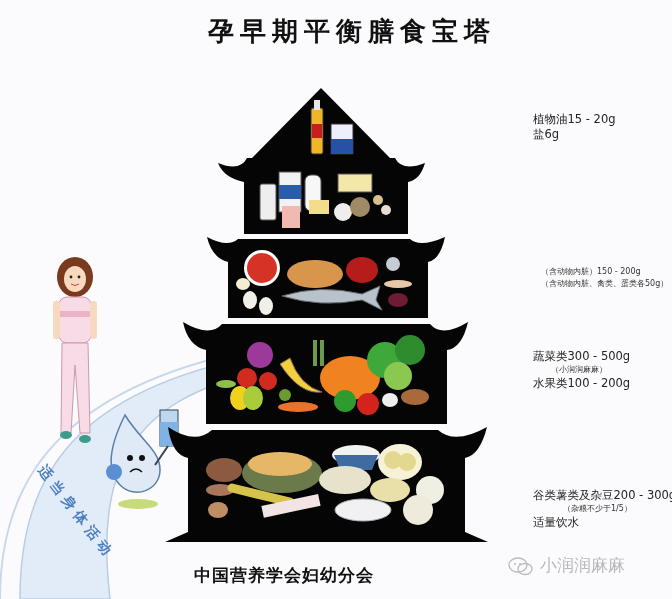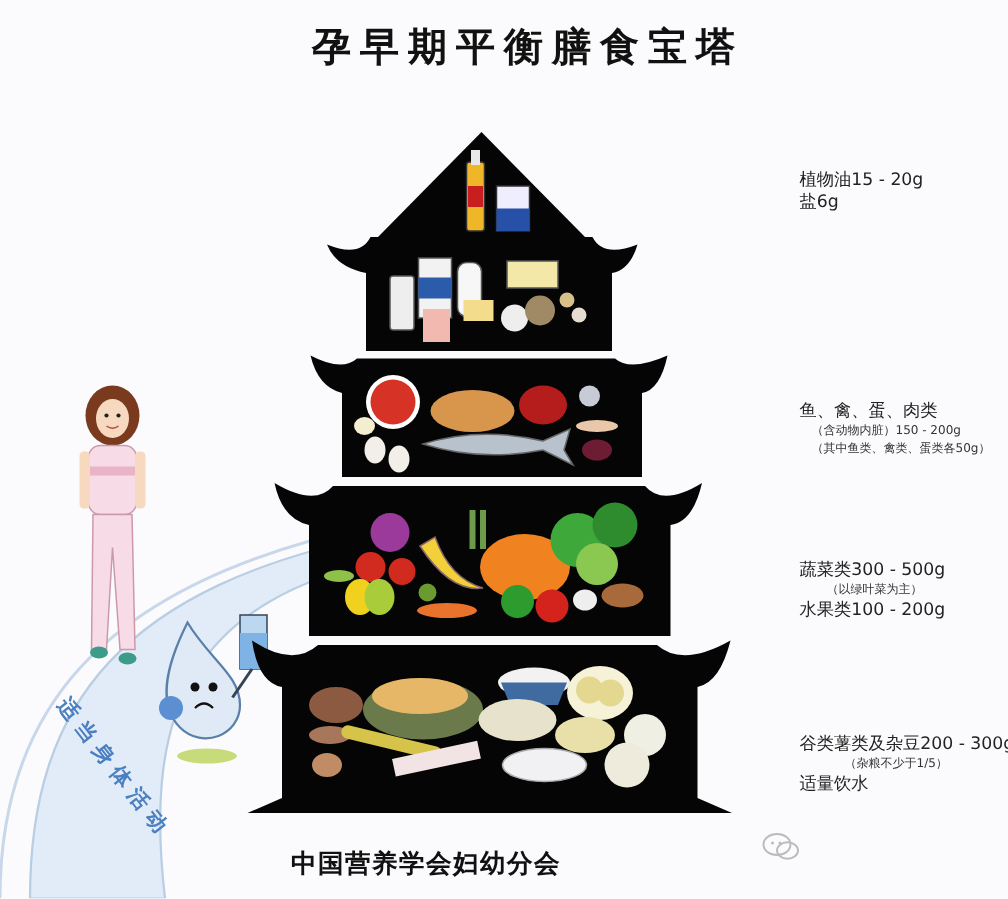--- a/index.html
+++ b/index.html
@@ -151,39 +151,39 @@
 
 <div class="label" style="top:112px">
   <div>植物油15 - 20g</div>
   <div>盐6g</div>
 </div>
 
 <div class="label" style="top:192px">
 </div>
 
 <div class="label" style="top:266px">
-  <div>鱼、禽、蛋、肉类</div>
   <span class="note">（含动物内脏）150 - 200g</span>
-  <span class="note">（其中鱼类、禽类、蛋类各50g）</span>
+  <span class="note">（含动物内脏、禽类、蛋类各50g）</span>
 </div>
 
-<div class="label" style="top:372px">
+<div class="label" style="top:349px">
   <div>蔬菜类300 - 500g</div>
-  <span class="note" style="padding-left:18px">（以绿叶菜为主）</span>
+  <span class="note" style="padding-left:18px">（小润润麻麻）</span>
   <div>水果类100 - 200g</div>
 </div>
 
 <div class="label" style="top:488px">
   <div>谷类薯类及杂豆200 - 300g</div>
   <span class="note" style="padding-left:30px">（杂粮不少于1/5）</span>
   <div>适量饮水</div>
 </div>
 
 <div class="footer">中国营养学会妇幼分会</div>
 
 <div class="watermark">
   <svg width="26" height="20">
     <ellipse cx="10" cy="9" rx="9" ry="7" fill="none" stroke="#bbb" stroke-width="1.3"></ellipse>
     <ellipse cx="17" cy="13" rx="7" ry="5.5" fill="none" stroke="#bbb" stroke-width="1.3"></ellipse>
     <circle cx="7" cy="8" r="1" fill="#bbb"></circle>
       <circle cx="12" cy="8" r="1" fill="#bbb"></circle>
   </svg>
+  <span>小润润麻麻</span>
 </div>
 
 </body></html>

